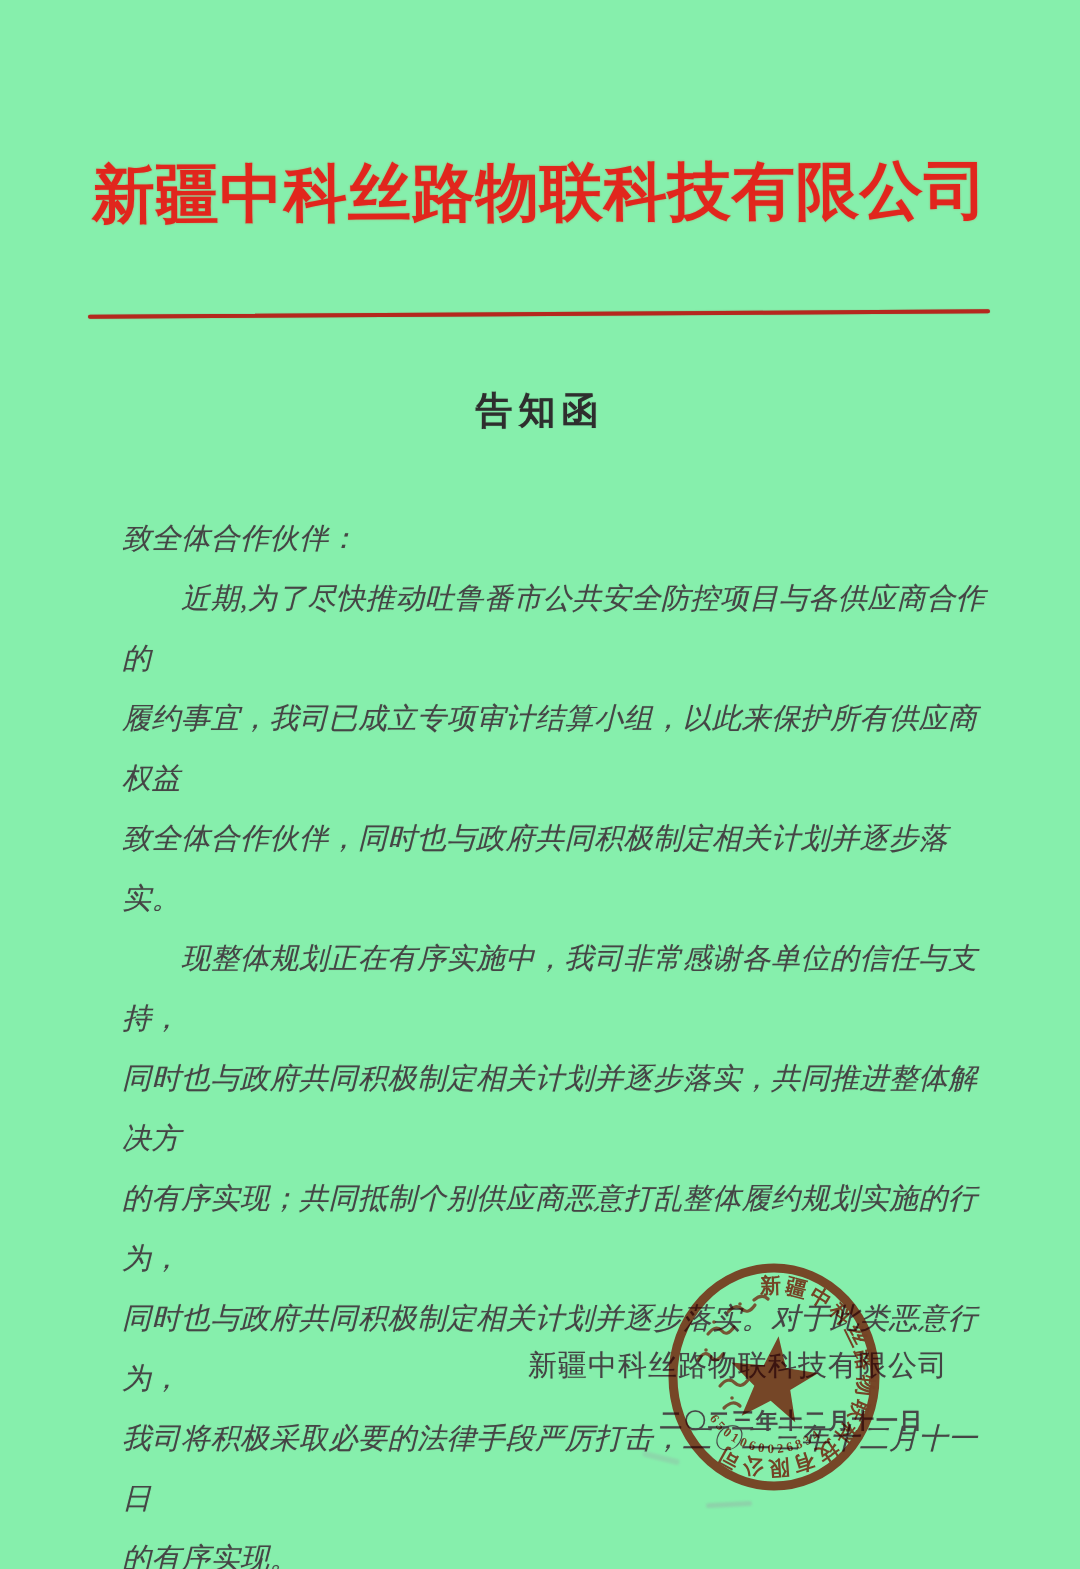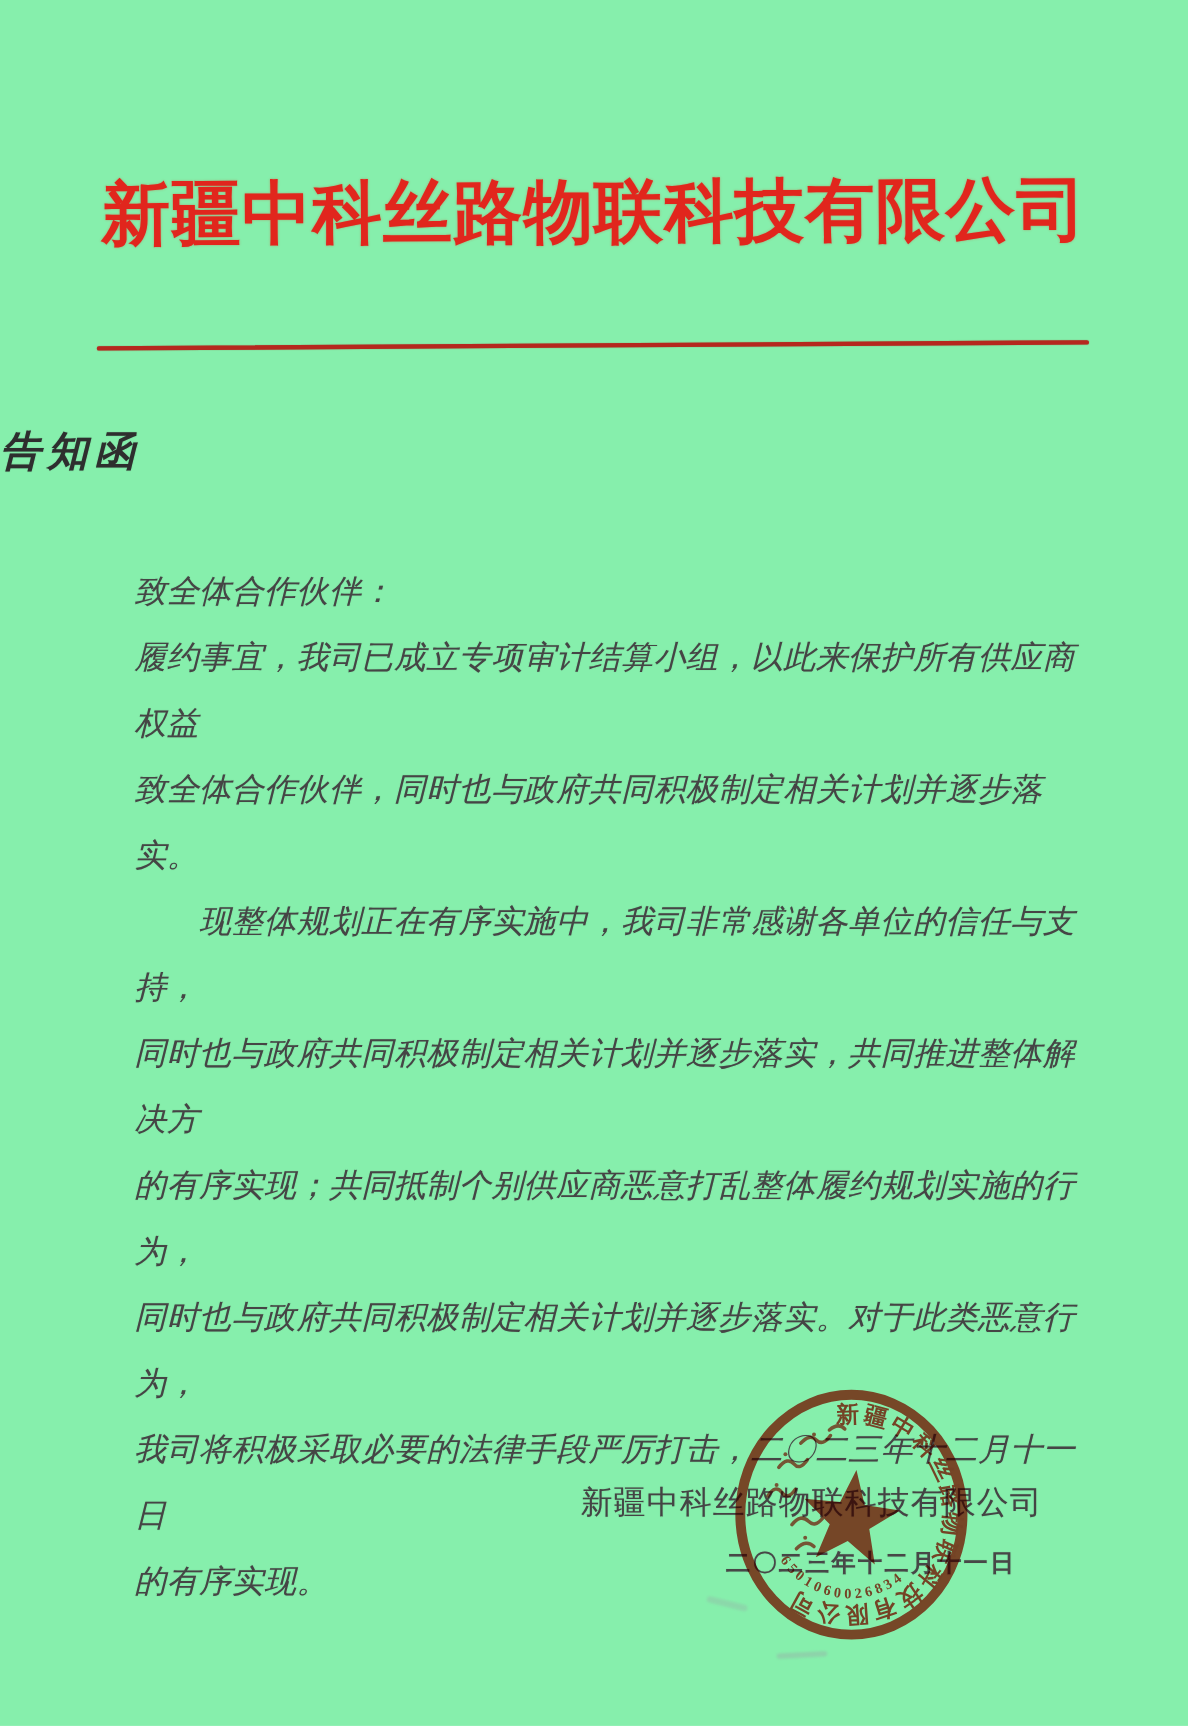--- a/index.html
+++ b/index.html
@@ -33,23 +33,22 @@
     transform:rotate(-0.35deg);
     border-radius:2px;
     box-shadow:0 0 1px rgba(160,30,20,.6);
   }
   .doc-title{
     position:absolute;top:386px;left:0;width:100%;
     margin:0;
     font-size:37px;font-weight:600;
     color:#2e2e2e;
     letter-spacing:6px;
-    text-align:left;
+    text-align:center;
     text-shadow:0 0 1px rgba(40,40,40,.35);
-    font-style:italic;
   }
   .letter-text{
     position:absolute;top:508px;left:122px;width:884px;
     font-size:29px;line-height:60px;
     color:#454545;
     letter-spacing:0.5px;
     text-shadow:0 0 1px rgba(70,70,70,.3);
   }
   .letter-text p{margin:0;font-style:italic;}
   .signature-company{
@@ -91,20 +90,21 @@
 
   <h1 class="company-header">新疆中科丝路物联科技有限公司</h1>
 
   <div class="red-line"></div>
 
   <h2 class="doc-title">告知函</h2>
 
   <div class="letter-text">
     <p class="salutation">致全体合作伙伴：</p>
     <div>
+        <p class="body-line">　　近期,为了尽快推动吐鲁番市公共安全防控项目与各供应商合作的</p>
         <p class="body-line">履约事宜，我司已成立专项审计结算小组，以此来保护所有供应商权益</p>
         <p class="body-line">致全体合作伙伴，同时也与政府共同积极制定相关计划并逐步落实。</p>
         <p class="body-line">　　现整体规划正在有序实施中，我司非常感谢各单位的信任与支持，</p>
         <p class="body-line">同时也与政府共同积极制定相关计划并逐步落实，共同推进整体解决方</p>
         <p class="body-line">的有序实现；共同抵制个别供应商恶意打乱整体履约规划实施的行为，</p>
         <p class="body-line">同时也与政府共同积极制定相关计划并逐步落实。对于此类恶意行为，</p>
         <p class="body-line">我司将积极采取必要的法律手段严厉打击，二〇二三年十二月十一日</p>
         <p class="body-line">的有序实现。</p>
       </div>
   </div>

